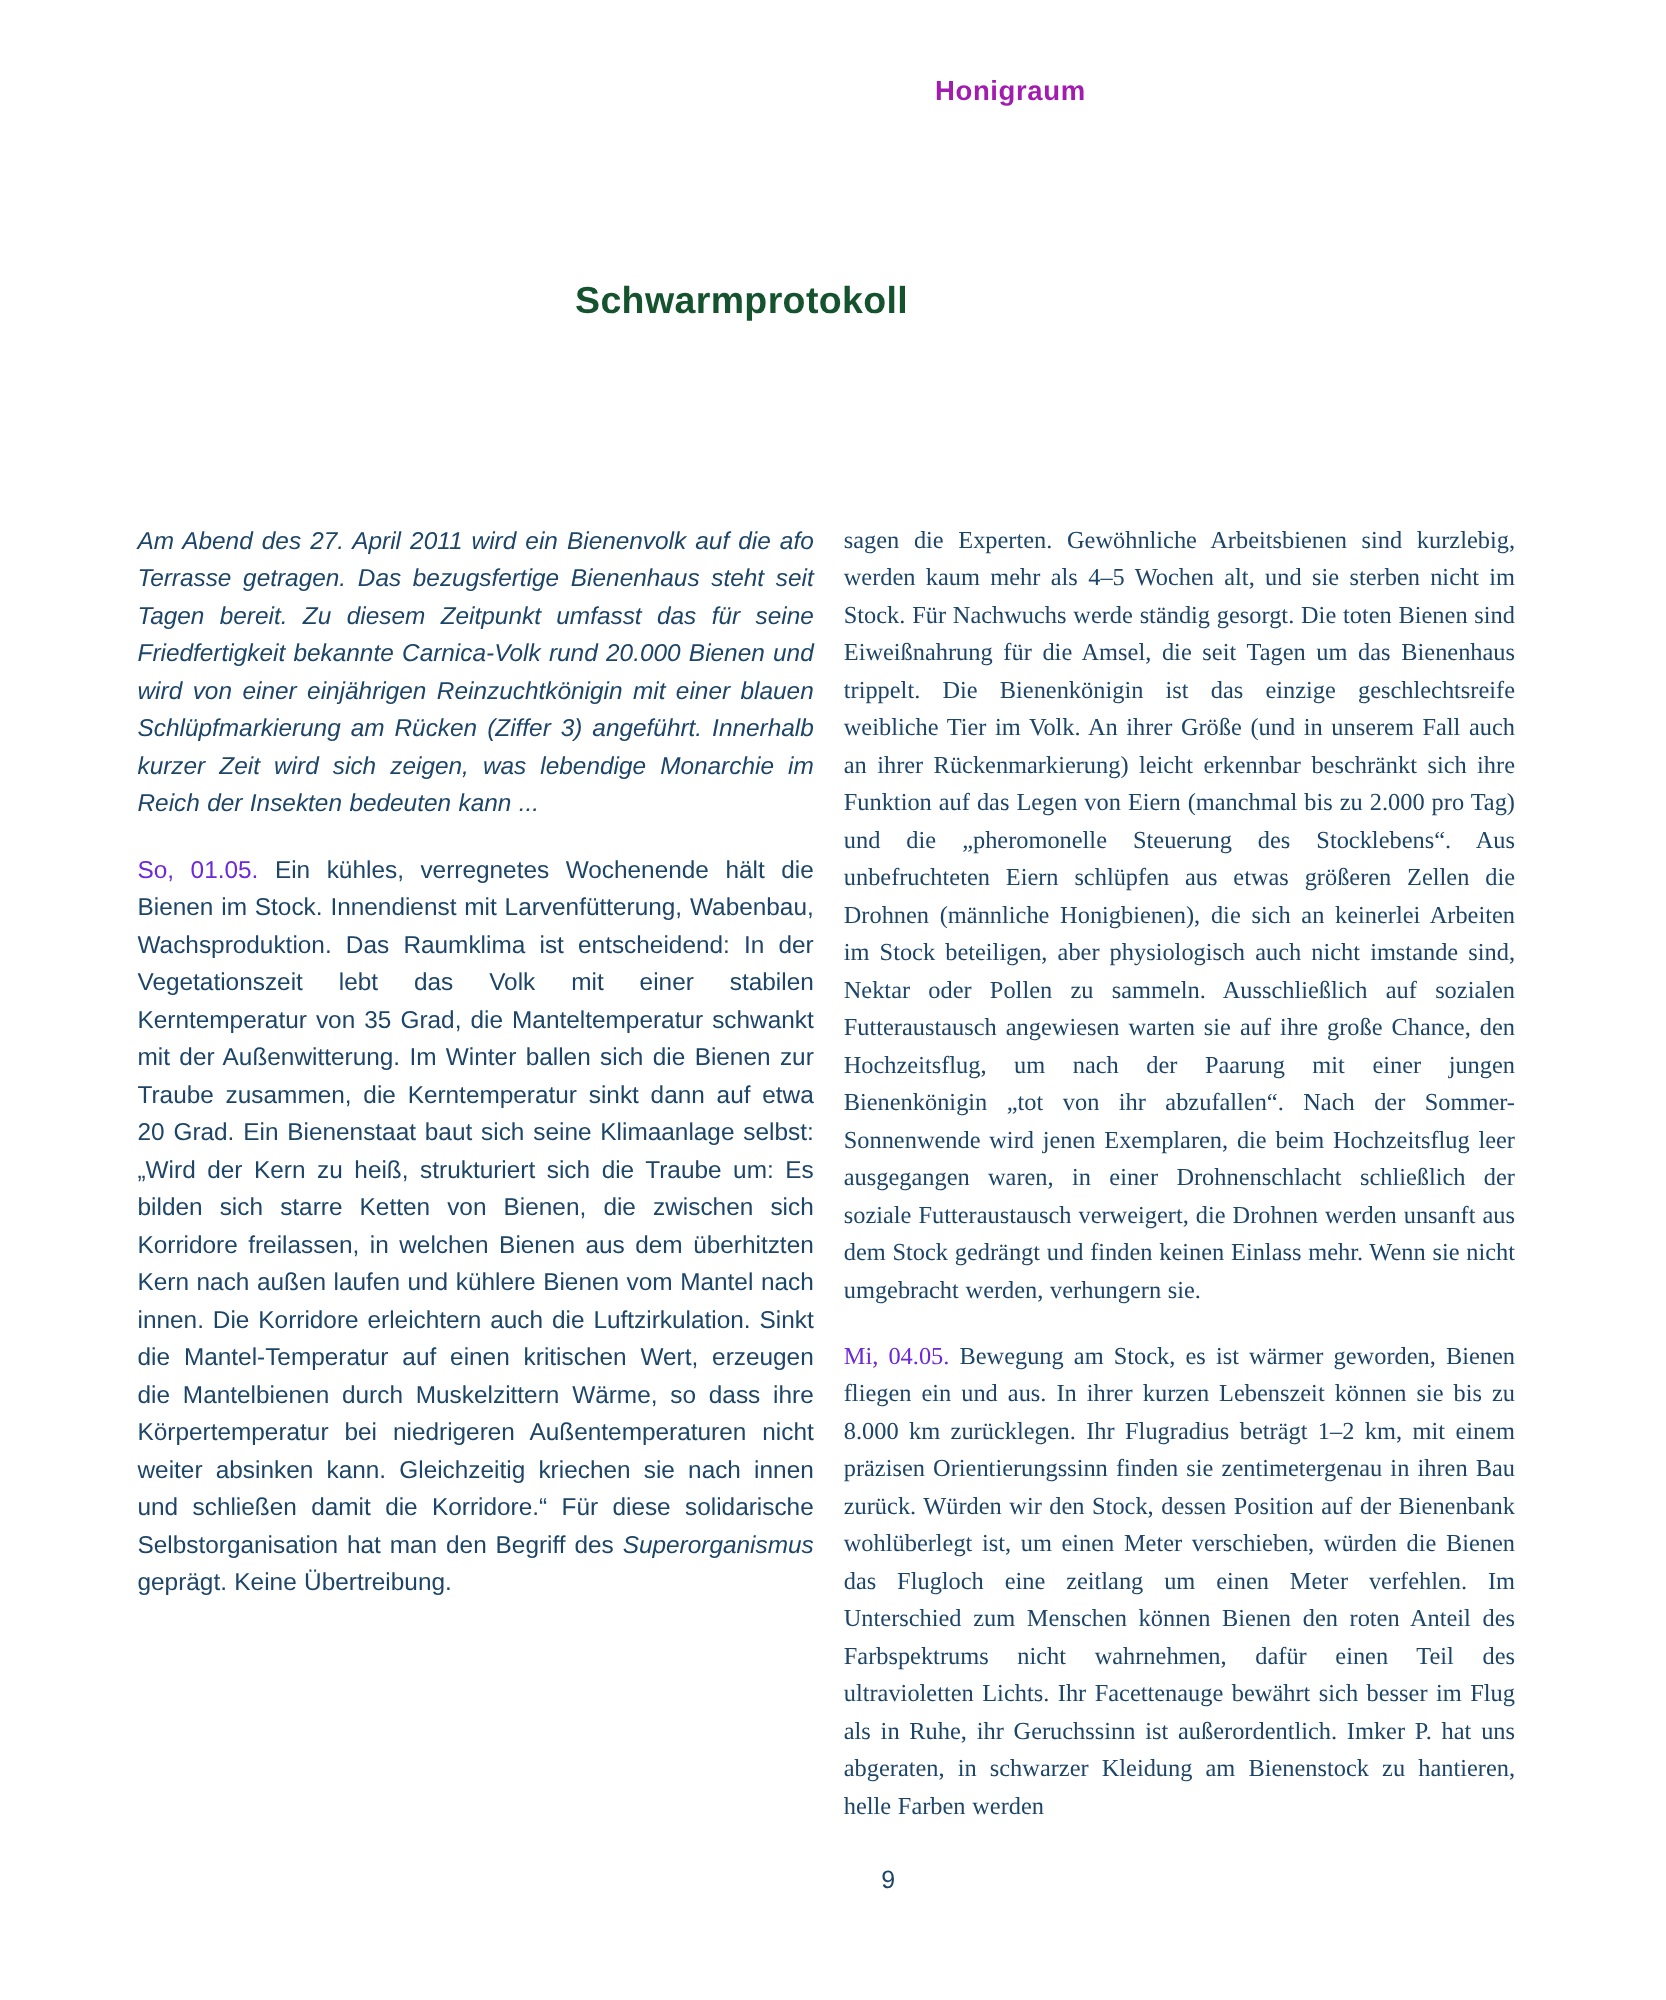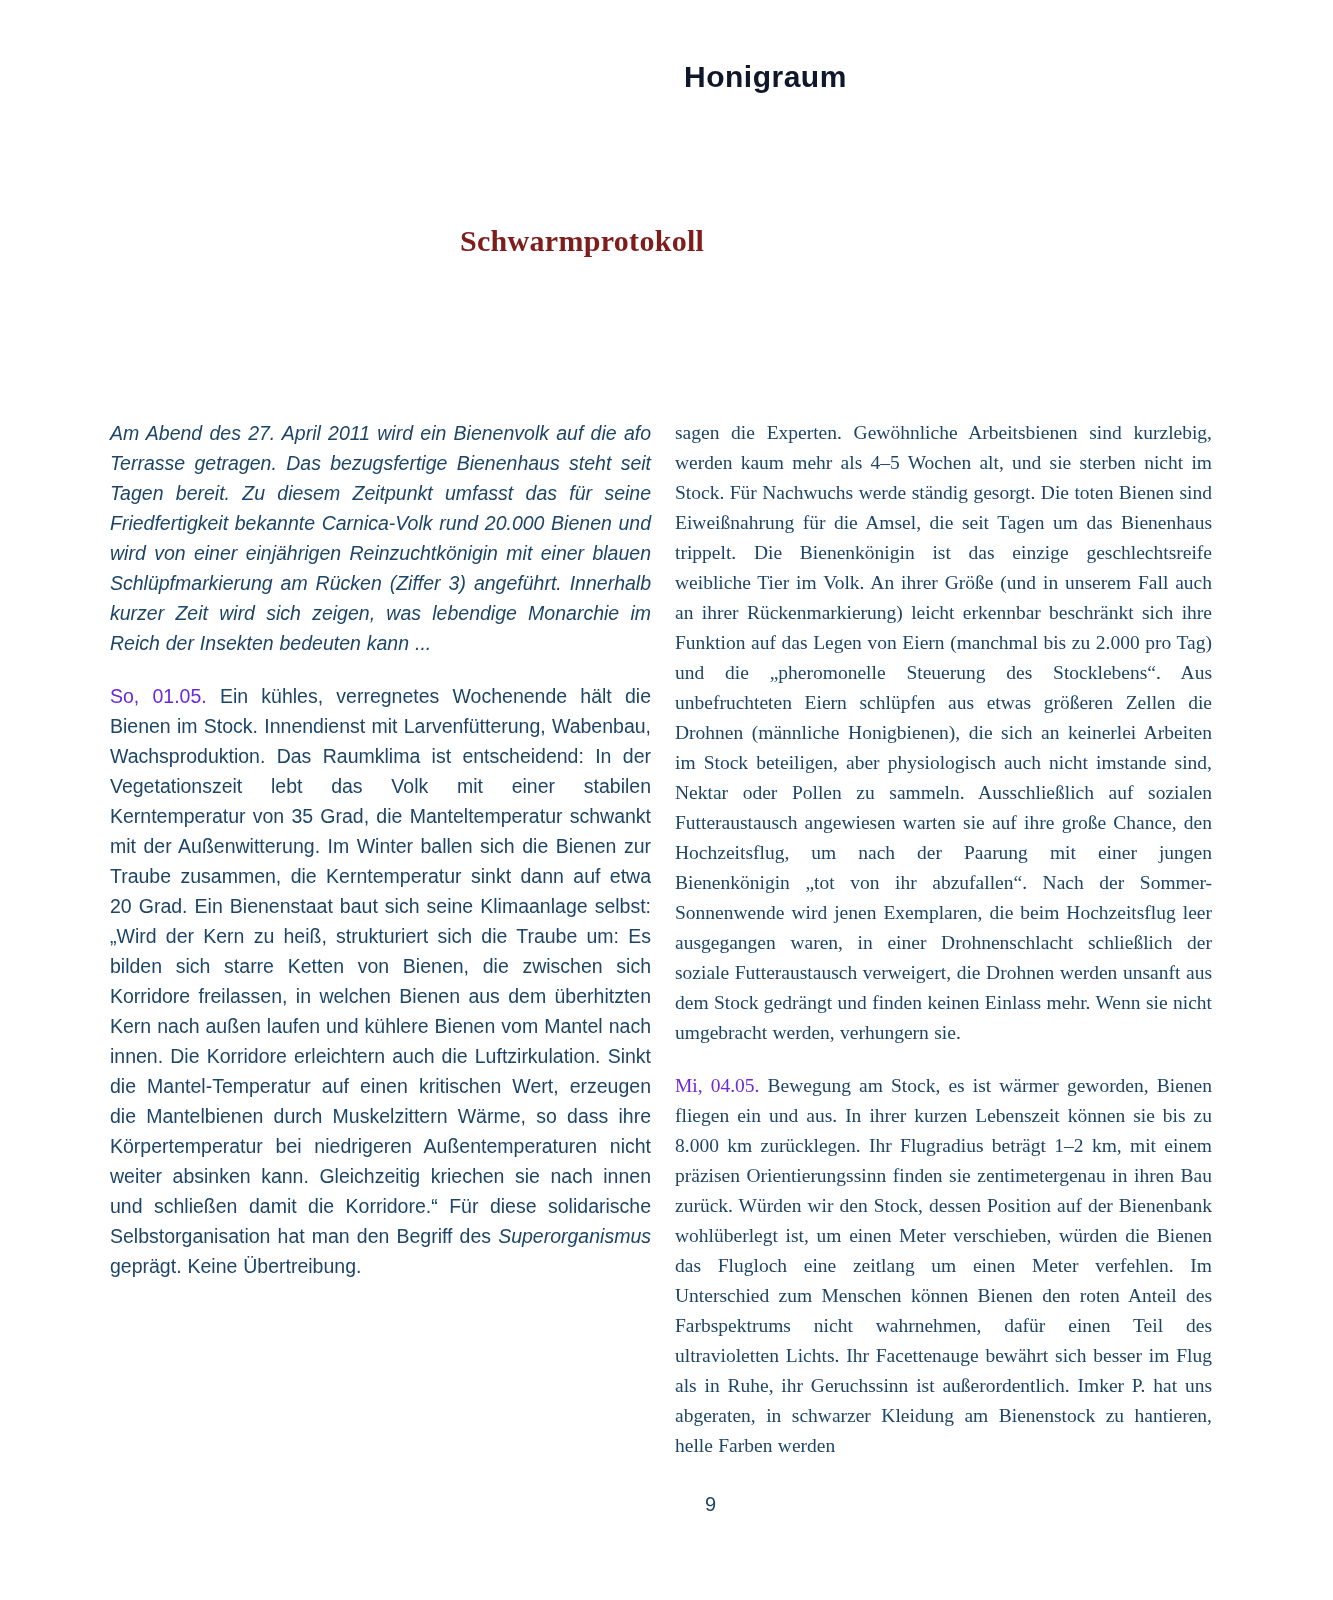--- a/index.html
+++ b/index.html
@@ -10,36 +10,35 @@
   .page {
     position: relative;
     width: 1333px;
     height: 1600px;
     background: #ffffff;
     font-family: "Liberation Sans", sans-serif;
     overflow: hidden;
   }
   .running-head {
     position: absolute;
-    left: 684px;
+    left: 748px;
     top: 60px;
-    font-size: 30px;
+    font-size: 22px;
     font-weight: bold;
     letter-spacing: 0.5px;
-    color: #0f172a;
+    color: #a21caf;
   }
   .article-title {
     position: absolute;
     left: 460px;
     top: 224px;
     font-size: 30px;
     font-weight: bold;
     letter-spacing: 0.3px;
-    color: #7f1d1d;
-    font-family: Liberation Serif, serif;
+    color: #14532d;
   }
   .col {
     position: absolute;
     top: 418px;
     font-size: 19.5px;
     line-height: 30px;
     color: #1d4568;
     text-align: justify;
     hyphens: auto;
     -webkit-hyphens: auto;

